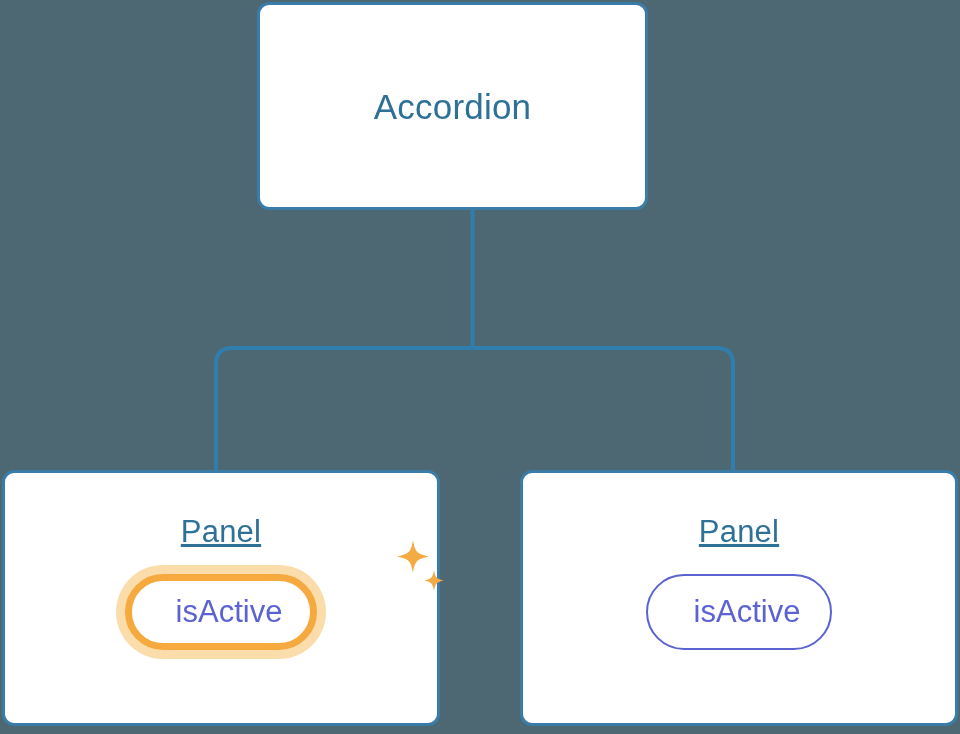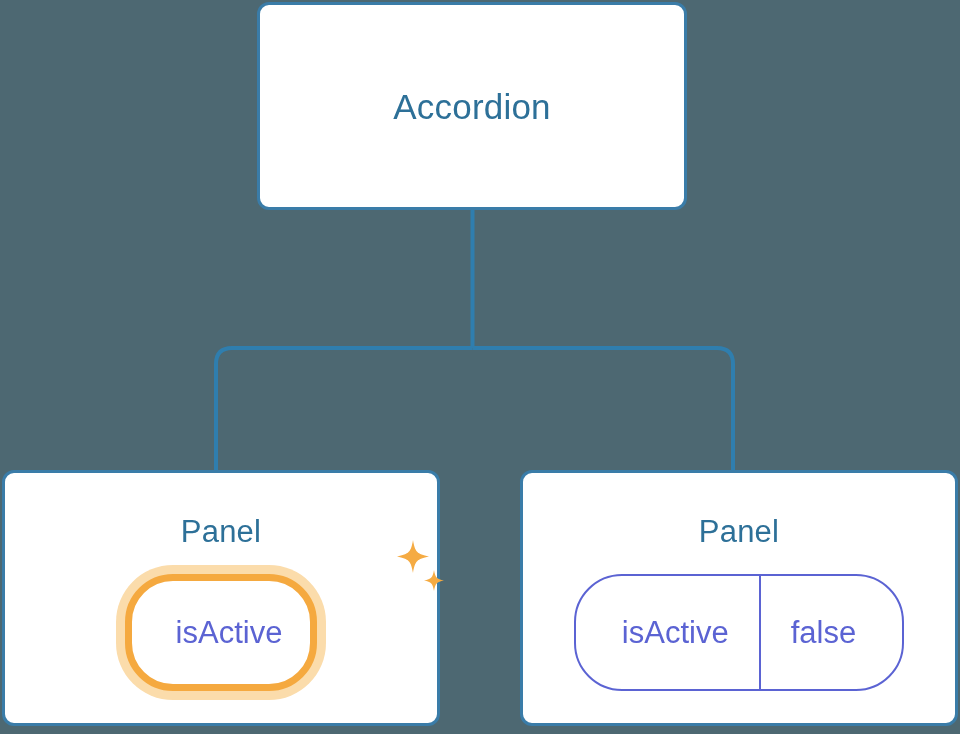--- a/index.html
+++ b/index.html
@@ -33,21 +33,21 @@
   .node-card {
     position: absolute;
     background: #ffffff;
     border: 3px solid #3a7ca8;
     border-radius: 12px;
     box-sizing: border-box;
   }
   #node-accordion {
     left: 257px;
     top: 2px;
-    width: 430px;
+    width: 391px;
     height: 208px;
   }
   #node-panel-left {
     left: 2px;
     top: 470px;
     width: 438px;
     height: 256px;
   }
   #node-panel-right {
     left: 520px;
@@ -64,34 +64,35 @@
     letter-spacing: 0.2px;
     line-height: 1;
     white-space: nowrap;
   }
   #node-accordion .node-title {
     margin-top: 84px;
   }
   .panel-card .node-title {
     margin-top: 43px;
     font-size: 31px;
+    text-decoration: underline;
   }
 
   
   .pill-wrap {
     position: relative;
     display: flex;
     justify-content: center;
     margin-top: 27px;
   }
   .pill {
     position: relative;
     display: flex;
     align-items: stretch;
-    height: 117px;
+    height: 76px;
     border-radius: 48px;
     box-sizing: border-box;
     background: #ffffff;
   }
   .pill.plain {
     border: 2px solid #5b63d3;
   }
   .pill.highlight {
     border: 7px solid #f5a93f;
     box-shadow: 0 0 0 9px #fbdcab;
@@ -156,18 +157,17 @@
       </svg>
     </div>
   </div>
 
   <div class="node-card panel-card" id="node-panel-right">
     <div class="node-title">Panel</div>
 
     <div class="pill-wrap">
       <div class="pill plain">
         <div class="pill-key">isActive</div>
-        <div class="pill-val">false</div>
       </div>
     </div>
   </div>
 
 </div>
 
 </body></html>

